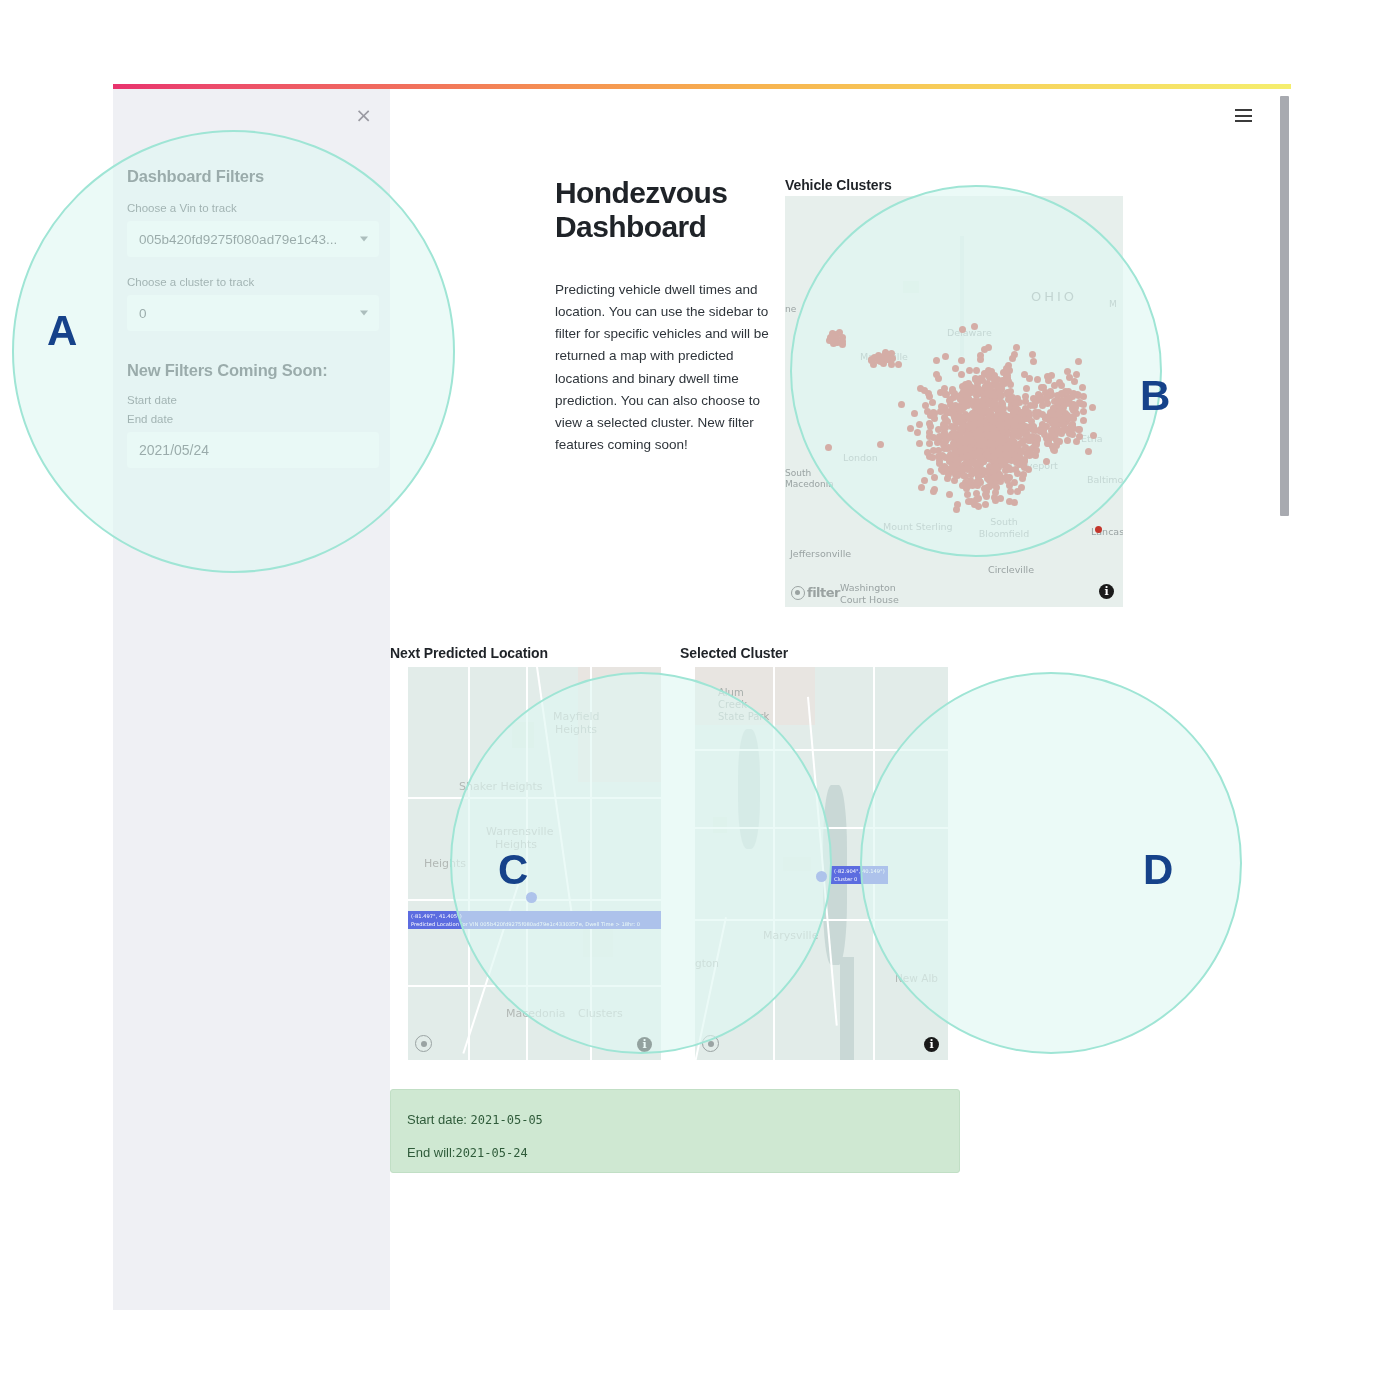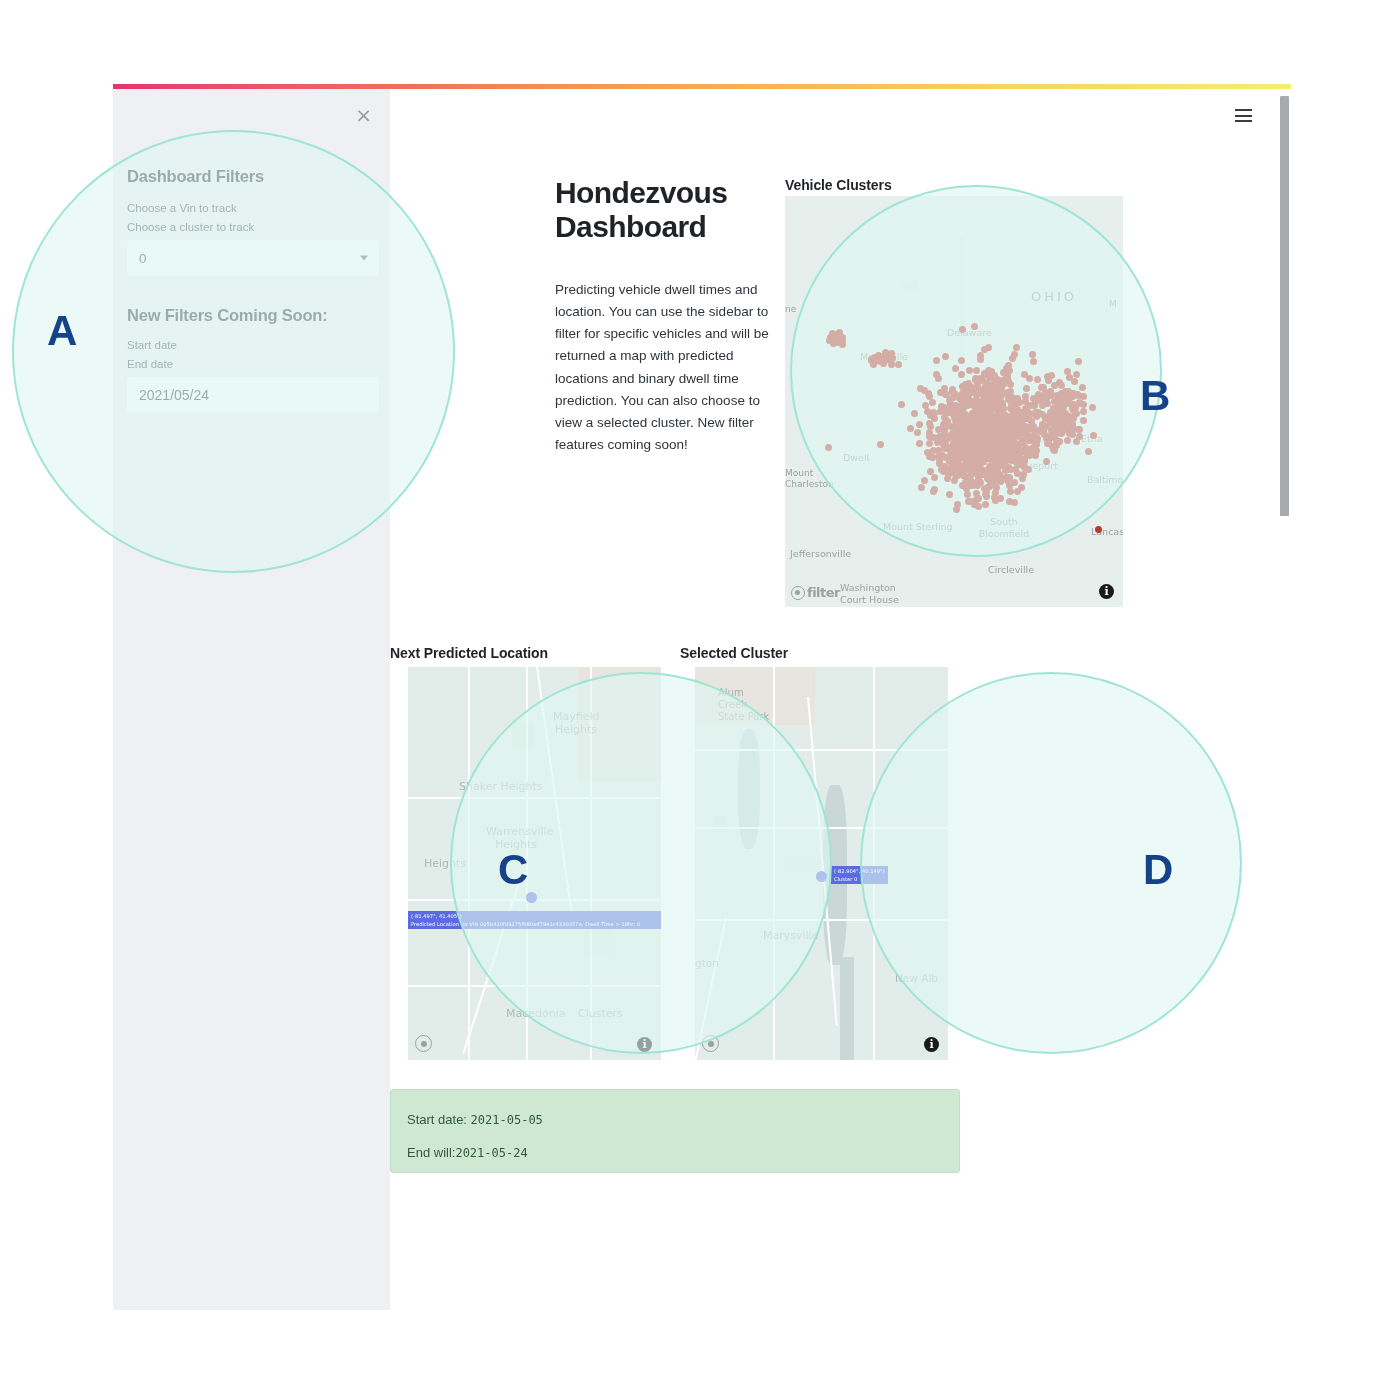--- a/index.html
+++ b/index.html
@@ -248,20 +248,24 @@
 <div id="app">
 
   <div class="topbar"></div>
 
   <div class="sidebar">
     <div class="sidebar-close">×</div>
     <div class="sidebar-inner">
       <div class="sb-title">Dashboard Filters</div>
 
       <div class="sb-label">Choose a Vin to track</div>
+      <div class="sb-select">
+        <span>005b420fd9275f080ad79e1c43...</span>
+        <span class="caret"></span>
+      </div>
 
       <div class="sb-label">Choose a cluster to track</div>
       <div class="sb-select">
         <span>0</span>
         <span class="caret"></span>
       </div>
 
       <div class="sb-title second">New Filters Coming Soon:</div>
 
       <div class="sb-label">Start date</div>
@@ -287,22 +291,22 @@
     <div class="map" id="map-clusters" style="left:395px; top:107px; width:338px; height:411px;">
       <div class="map-bg" style="background:#e7efec;"></div>
       <div class="park" style="left:118px;top:85px;width:16px;height:12px;opacity:.6;"></div>
       <div class="water" style="left:175px;top:40px;width:4px;height:120px;opacity:.35;"></div>
       <div class="water" style="left:214px;top:190px;width:7px;height:60px;opacity:.4;"></div>
       <div class="map-label" style="left:246px;top:93px;font-size:13px;letter-spacing:3px;color:#939c9c;">OHIO</div>
       <div class="map-label" style="left:324px;top:103px;font-size:9px;">M</div>
       <div class="map-label" style="left:0px;top:108px;font-size:9px;">ne</div>
       <div class="map-label" style="left:162px;top:131px;font-size:9.5px;">Delaware</div>
       <div class="map-label" style="left:75px;top:155px;font-size:9.5px;">Marysville</div>
-      <div class="map-label" style="left:58px;top:256px;font-size:9.5px;">Dwell</div>
-      <div class="map-label" style="left:0px;top:272px;font-size:9px;width:55px;white-space:normal;line-height:1.25;">Mount Charleston</div>
+      <div class="map-label" style="left:58px;top:256px;font-size:9.5px;">London</div>
+      <div class="map-label" style="left:0px;top:272px;font-size:9px;width:55px;white-space:normal;line-height:1.25;">South Macedonia</div>
       <div class="map-label" style="left:225px;top:264px;font-size:9.5px;">Groveport</div>
       <div class="map-label" style="left:296px;top:237px;font-size:9.5px;">Etna</div>
       <div class="map-label" style="left:302px;top:278px;font-size:9.5px;">Baltimore</div>
       <div class="map-label" style="left:306px;top:330px;font-size:9.5px;">Lancaster</div>
       <div class="map-label" style="left:98px;top:325px;font-size:9.5px;">Mount Sterling</div>
       <div class="map-label" style="left:193px;top:320px;font-size:9.5px;width:52px;white-space:normal;line-height:1.25;text-align:center;">South Bloomfield</div>
       <div class="map-label" style="left:5px;top:352px;font-size:9.5px;">Jeffersonville</div>
       <div class="map-label" style="left:203px;top:368px;font-size:9.5px;">Circleville</div>
       <div class="map-label" style="left:55px;top:386px;font-size:9.5px;width:60px;white-space:normal;line-height:1.25;">Washington Court House</div>
 

